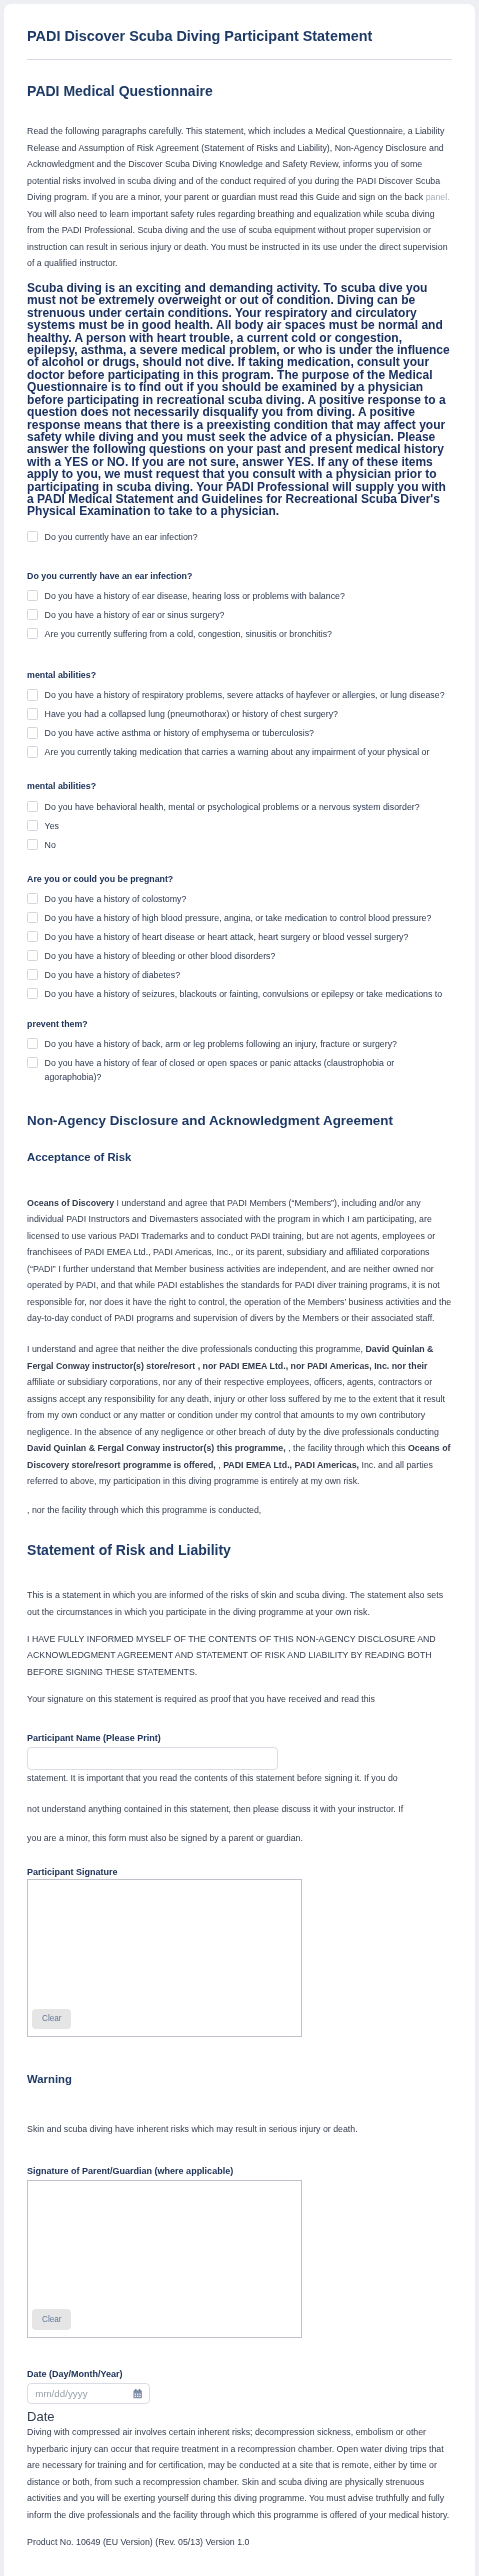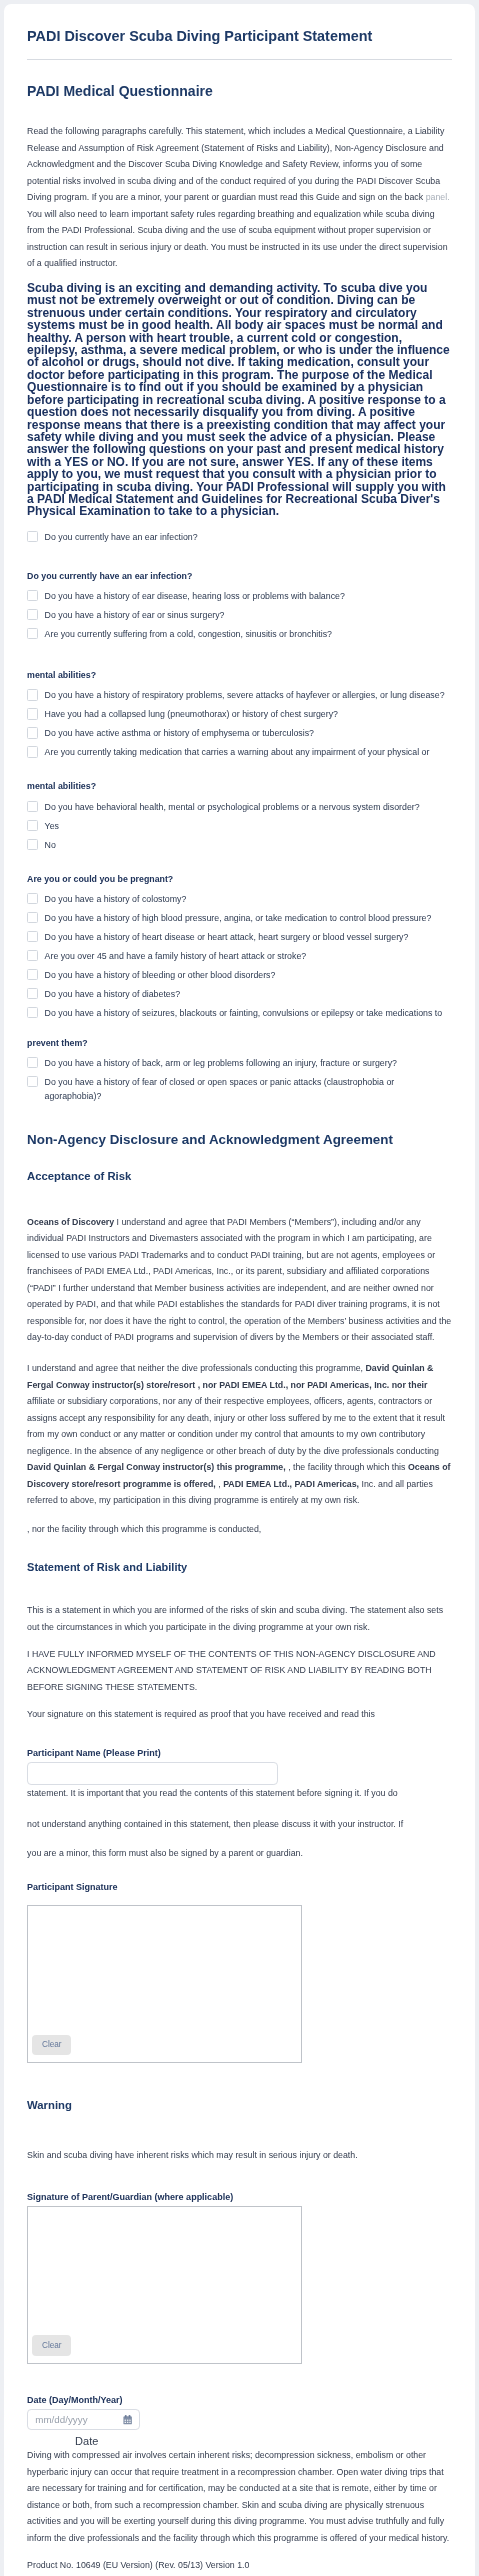--- a/index.html
+++ b/index.html
@@ -3,43 +3,43 @@
 <meta charset="utf-8">
 <style>
   html,body{margin:0;padding:0;background:#edeff3;font-family:"Liberation Sans",sans-serif;}
   body{min-height:2917px;box-sizing:border-box;}
   .card{margin:4.1px;background:#ffffff;border-radius:7.2px;padding:21.6px 23px 25px 23px;box-sizing:border-box;min-height:2909px;}
   h1{font-size:14.4px;line-height:1.4;color:#1e3a66;font-weight:700;margin:0 0 13.4px 0;}
   .divider{border:none;border-top:0.5px solid #d7dbe1;margin:0 0 23px 0;}
   .h-med{font-size:14px;color:#1e3a66;font-weight:700;margin:0 0 24px 0;}
   .h-big{font-size:13.4px;color:#1e3a66;font-weight:700;margin:28px 0 23px 0;}
   .h-mid{font-size:11.3px;color:#1e3a66;font-weight:700;margin:0 0 32px 0;}
-  .h-statement{font-size:11px;color:#1e3a66;font-weight:700;margin:24px 0 29px 0;}
+  .h-statement{font-size:14px;color:#1e3a66;font-weight:700;margin:24px 0 29px 0;}
   .h-warning{font-size:11.3px;color:#1e3a66;font-weight:700;margin:36px 0 36px 0;}
   p.body{font-size:8.8px;line-height:16.5px;color:#333c4e;margin:0 0 10.3px 0;}
   p.tight{margin:0 0 14.4px 0;}
   p.bold-notice{font-size:12px;line-height:12.4px;color:#1c3260;font-weight:700;margin:0 0 12.4px 0;}
   .b{font-weight:700;}
   .m{color:#a9b0ba;}
   .chk-row{display:flex;align-items:flex-start;gap:6.2px;margin:0 0 4.6px 0;}
   .chk{width:11.3px;height:11.3px;border:0.8px solid #d2d7de;border-radius:1.5px;background:#fff;flex:none;margin-top:1px;box-sizing:border-box;cursor:pointer;}
   .chk-label{font-size:8.8px;line-height:14.4px;color:#2c3950;}
   .group-heading{font-size:8.8px;font-weight:700;color:#20345b;margin:24px 0 8.2px 0;}
   .standalone{margin-bottom:0;}
   .field-label{font-size:9px;font-weight:700;color:#20345b;margin:0 0 4.1px 0;}
   .mt-input-block{margin-top:25px;}
   .mt-sig-block{margin-top:20.6px;}
   .mt-guardian{margin-top:29px;}
   .mt-date{margin-top:31px;}
   .text-input{width:251px;height:23px;border:0.5px solid #d9dde4;border-radius:4.1px;background:#fff;box-sizing:border-box;font-size:8.8px;color:#2c3950;padding:0 6.2px;outline:none;}
   .sig-box{width:275px;height:158px;border:0.5px solid #bfc3c9;background:#fff;position:relative;box-sizing:border-box;}
   .clear-btn{position:absolute;left:4.1px;bottom:7px;background:#e5e5e5;color:#64789a;border:none;border-radius:4.1px;padding:5.7px 9.8px;font-size:8.2px;font-family:"Liberation Sans",sans-serif;cursor:pointer;}
-  .date-wrap{width:113px;height:21.6px;border:0.5px solid #d9dde4;border-radius:4.1px;background:#fff;display:flex;align-items:center;justify-content:space-between;padding:0 6.2px 0 7.2px;box-sizing:border-box;cursor:pointer;}
+  .date-wrap{width:123px;height:21.6px;border:0.5px solid #d9dde4;border-radius:4.1px;background:#fff;display:flex;align-items:center;justify-content:space-between;padding:0 6.2px 0 7.2px;box-sizing:border-box;cursor:pointer;}
   .date-placeholder{color:#98a0ac;font-size:9.8px;}
-  .date-helper{font-size:11px;color:#323c4e;margin-top:5.2px;margin-left:48px;}
+  .date-helper{font-size:13px;color:#323c4e;margin-top:5.2px;}
   .after-sig{margin-top:27px;}
   .footer-row{display:flex;justify-content:space-between;align-items:center;margin-top:30px;padding:0 53px 0 55px;}
   .btn-preview{display:flex;align-items:center;justify-content:center;gap:6.2px;background:#eef0f7;border:0.5px solid #d9dde9;border-radius:3.1px;color:#25406e;font-size:9.3px;font-family:"Liberation Sans",sans-serif;width:120px;height:29px;box-sizing:border-box;cursor:pointer;}
   .btn-submit{background:#10b167;color:#ffffff;border:none;border-radius:3.1px;font-size:12px;font-family:"Liberation Sans",sans-serif;width:103px;height:29px;cursor:pointer;}
   .p-final{margin-top:34px;}
   .p-product{margin-top:9.3px;margin-bottom:0;}
   .cal-icon{flex:none;display:flex;}
   .pdf-icon{flex:none;display:flex;}
 </style>
 </head>
@@ -115,24 +115,20 @@
   <div class="chk-row">
     <span class="chk"></span>
     <span class="chk-label">Do you have a history of high blood pressure, angina, or take medication to control blood pressure?</span>
   </div>
   <div class="chk-row">
     <span class="chk"></span>
     <span class="chk-label">Do you have a history of heart disease or heart attack, heart surgery or blood vessel surgery?</span>
   </div>
   <div class="chk-row">
     <span class="chk"></span>
-    <span class="chk-label">Are you over 45 and have a family history of heart attack or stroke?</span>
-  </div>
-  <div class="chk-row">
-    <span class="chk"></span>
     <span class="chk-label">Do you have a history of bleeding or other blood disorders?</span>
   </div>
   <div class="chk-row">
     <span class="chk"></span>
     <span class="chk-label">Do you have a history of diabetes?</span>
   </div>
   <div class="chk-row">
     <span class="chk"></span>
     <span class="chk-label">Do you have a history of seizures, blackouts or fainting, convulsions or epilepsy or take medications to</span>
   </div>
@@ -164,21 +160,21 @@
   <div class="mt-input-block">
     <div class="field-label">Participant Name (Please Print)</div>
     <input class="text-input" type="text" value="" style="">
   </div>
 
   <p class="body after-sig" style="margin-bottom:14.4px;">statement. It is important that you read the contents of this statement before signing it. If you do</p>
   <p class="body" style="margin-bottom:12.4px;">not understand anything contained in this statement, then please discuss it with your instructor. If</p>
   <p class="body" style="margin-bottom:0;">you are a minor, this form must also be signed by a parent or guardian.</p>
 
   <div class="mt-sig-block">
-    <div class="field-label" style="margin-bottom:13px;">Participant Signature</div>
+    <div class="field-label" style="margin-bottom:2px;">Participant Signature</div>
     <div class="sig-box">
       <button class="clear-btn">Clear</button>
     </div>
   </div>
 
   <h3 class="h-warning">Warning</h3>
 
   <p class="body" style="margin-bottom:0;">Skin and scuba diving have inherent risks which may result in serious injury or death.</p>
 
   <div class="mt-guardian">

